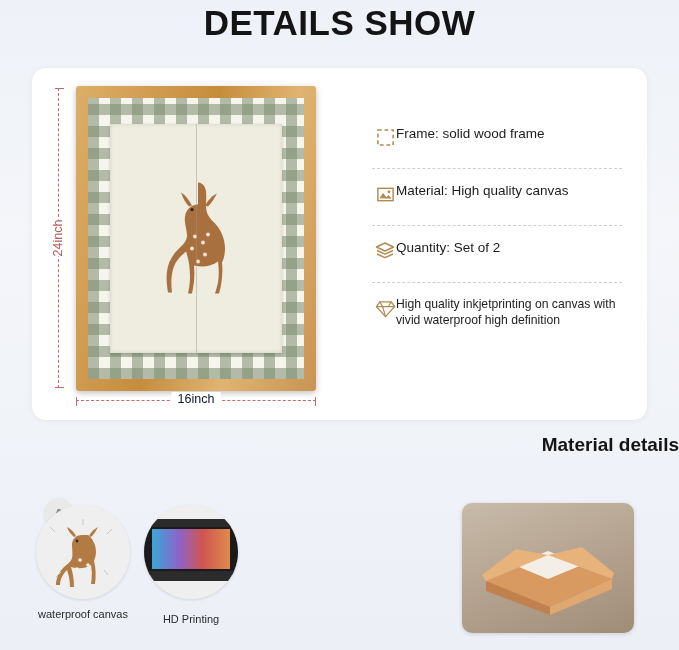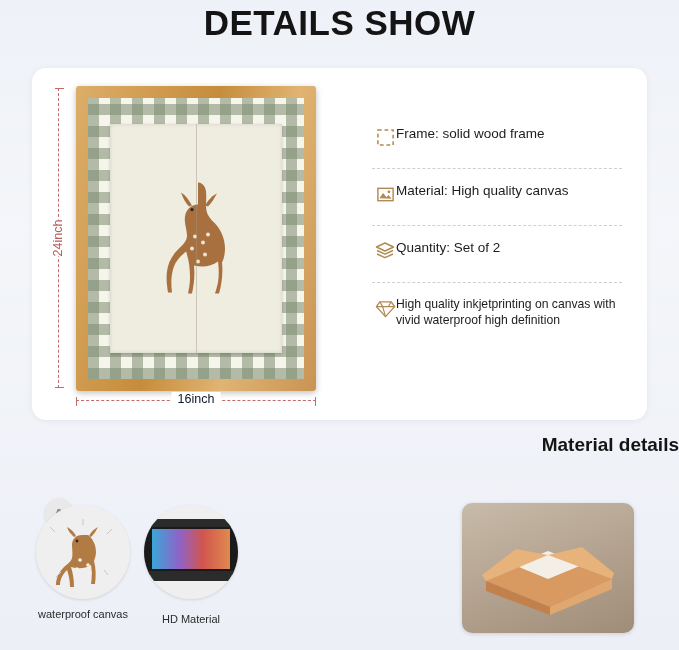--- a/index.html
+++ b/index.html
@@ -337,21 +337,21 @@
               <stop offset="35%" stop-color="#8e63c9"></stop>
               <stop offset="65%" stop-color="#d1554f"></stop>
               <stop offset="100%" stop-color="#e08a4e"></stop>
             </linearGradient>
           </defs>
           <rect x="8" y="24" width="78" height="40" fill="url(#hdg)"></rect>
           <rect x="0" y="14" width="94" height="8" fill="#2b2b2b"></rect>
           <rect x="0" y="66" width="94" height="10" fill="#2b2b2b"></rect>
         </svg>
       </div>
-      <div class="cap">HD Material</div>
+      <div class="cap">HD Printing</div>
     </div>
 
   </div>
 
   <div class="box-panel">
     <svg width="172" height="130" viewBox="0 0 172 130">
       <path d="M24 78 L86 52 L150 76 L88 104 Z" fill="#d99a62"></path>
       <path d="M24 78 L88 104 L88 112 L24 88 Z" fill="#c2814c"></path>
       <path d="M150 76 L88 104 L88 112 L150 86 Z" fill="#e0a870"></path>
       <path d="M52 62 L86 48 L120 62 L86 76 Z" fill="#f4efe6"></path>

